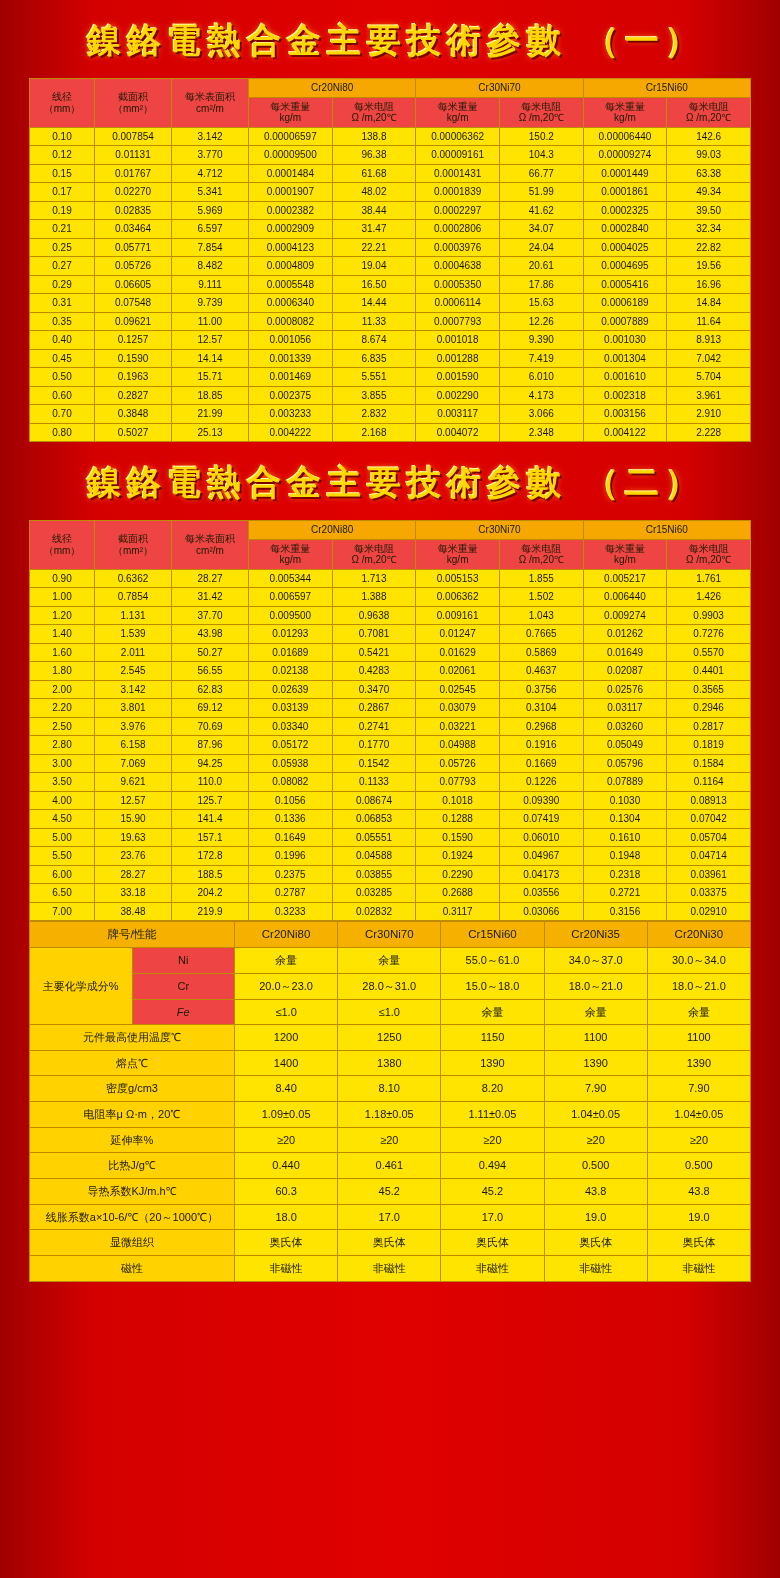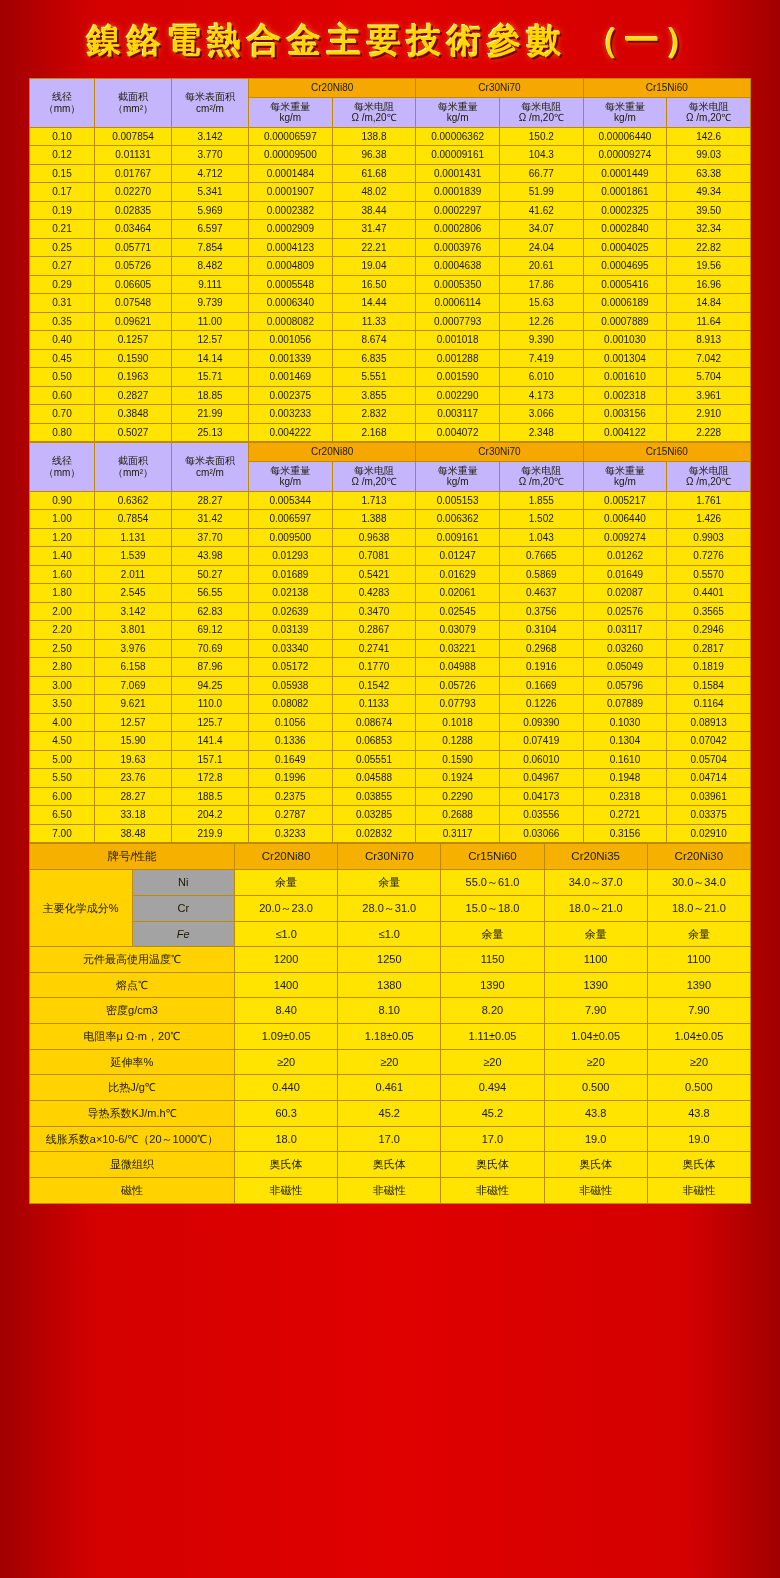--- a/index.html
+++ b/index.html
@@ -52,21 +52,21 @@
   table td, table th {
     border: 1px solid #c08a00;
     text-align: center;
     font-size: 10px;
     line-height: 1.15;
     padding: 3px 1px;
     color: #1a1a00;
     font-family: "Liberation Sans", sans-serif;
   }
   thead td, thead th {
-    background: #c4b5fd;
+    background: #ef4444;
     font-weight: normal;
     font-size: 10px;
   }
   .hdr-group {
     background: #f6a800;
   }
   tbody tr:nth-child(odd) td {
     background: #ffe400;
   }
   tbody tr:nth-child(even) td {
@@ -82,21 +82,21 @@
   }
   .phys thead td {
     background: #f6b100;
     font-size: 11.5px;
   }
   .phys td.rowlabel {
     background: #ffd200;
     font-size: 11px;
   }
   .phys td.sublabel {
-    background: #a3a3a3;
+    background: #ef4444;
     font-size: 11px;
   }
   .phys td.val {
     background: #ffe400;
   }
 </style>
 </head>
 <body>
 
 <div class="page">
@@ -323,20 +323,21 @@
             <td>2.168</td>
             <td>0.004072</td>
             <td>2.348</td>
             <td>0.004122</td>
             <td>2.228</td>
           </tr>
         </tbody>
     </table>
   </div>
 
+  <div class="title title-2">鎳鉻電熱合金主要技術參數 （二）</div>
 
   <div class="table-wrap">
     <table>
       <thead>
         <tr>
           <td rowspan="2" style="width:62px">
             <span style="white-space:pre-line">线径
 （mm）</span>
           </td>
           <td rowspan="2" style="width:74px">

